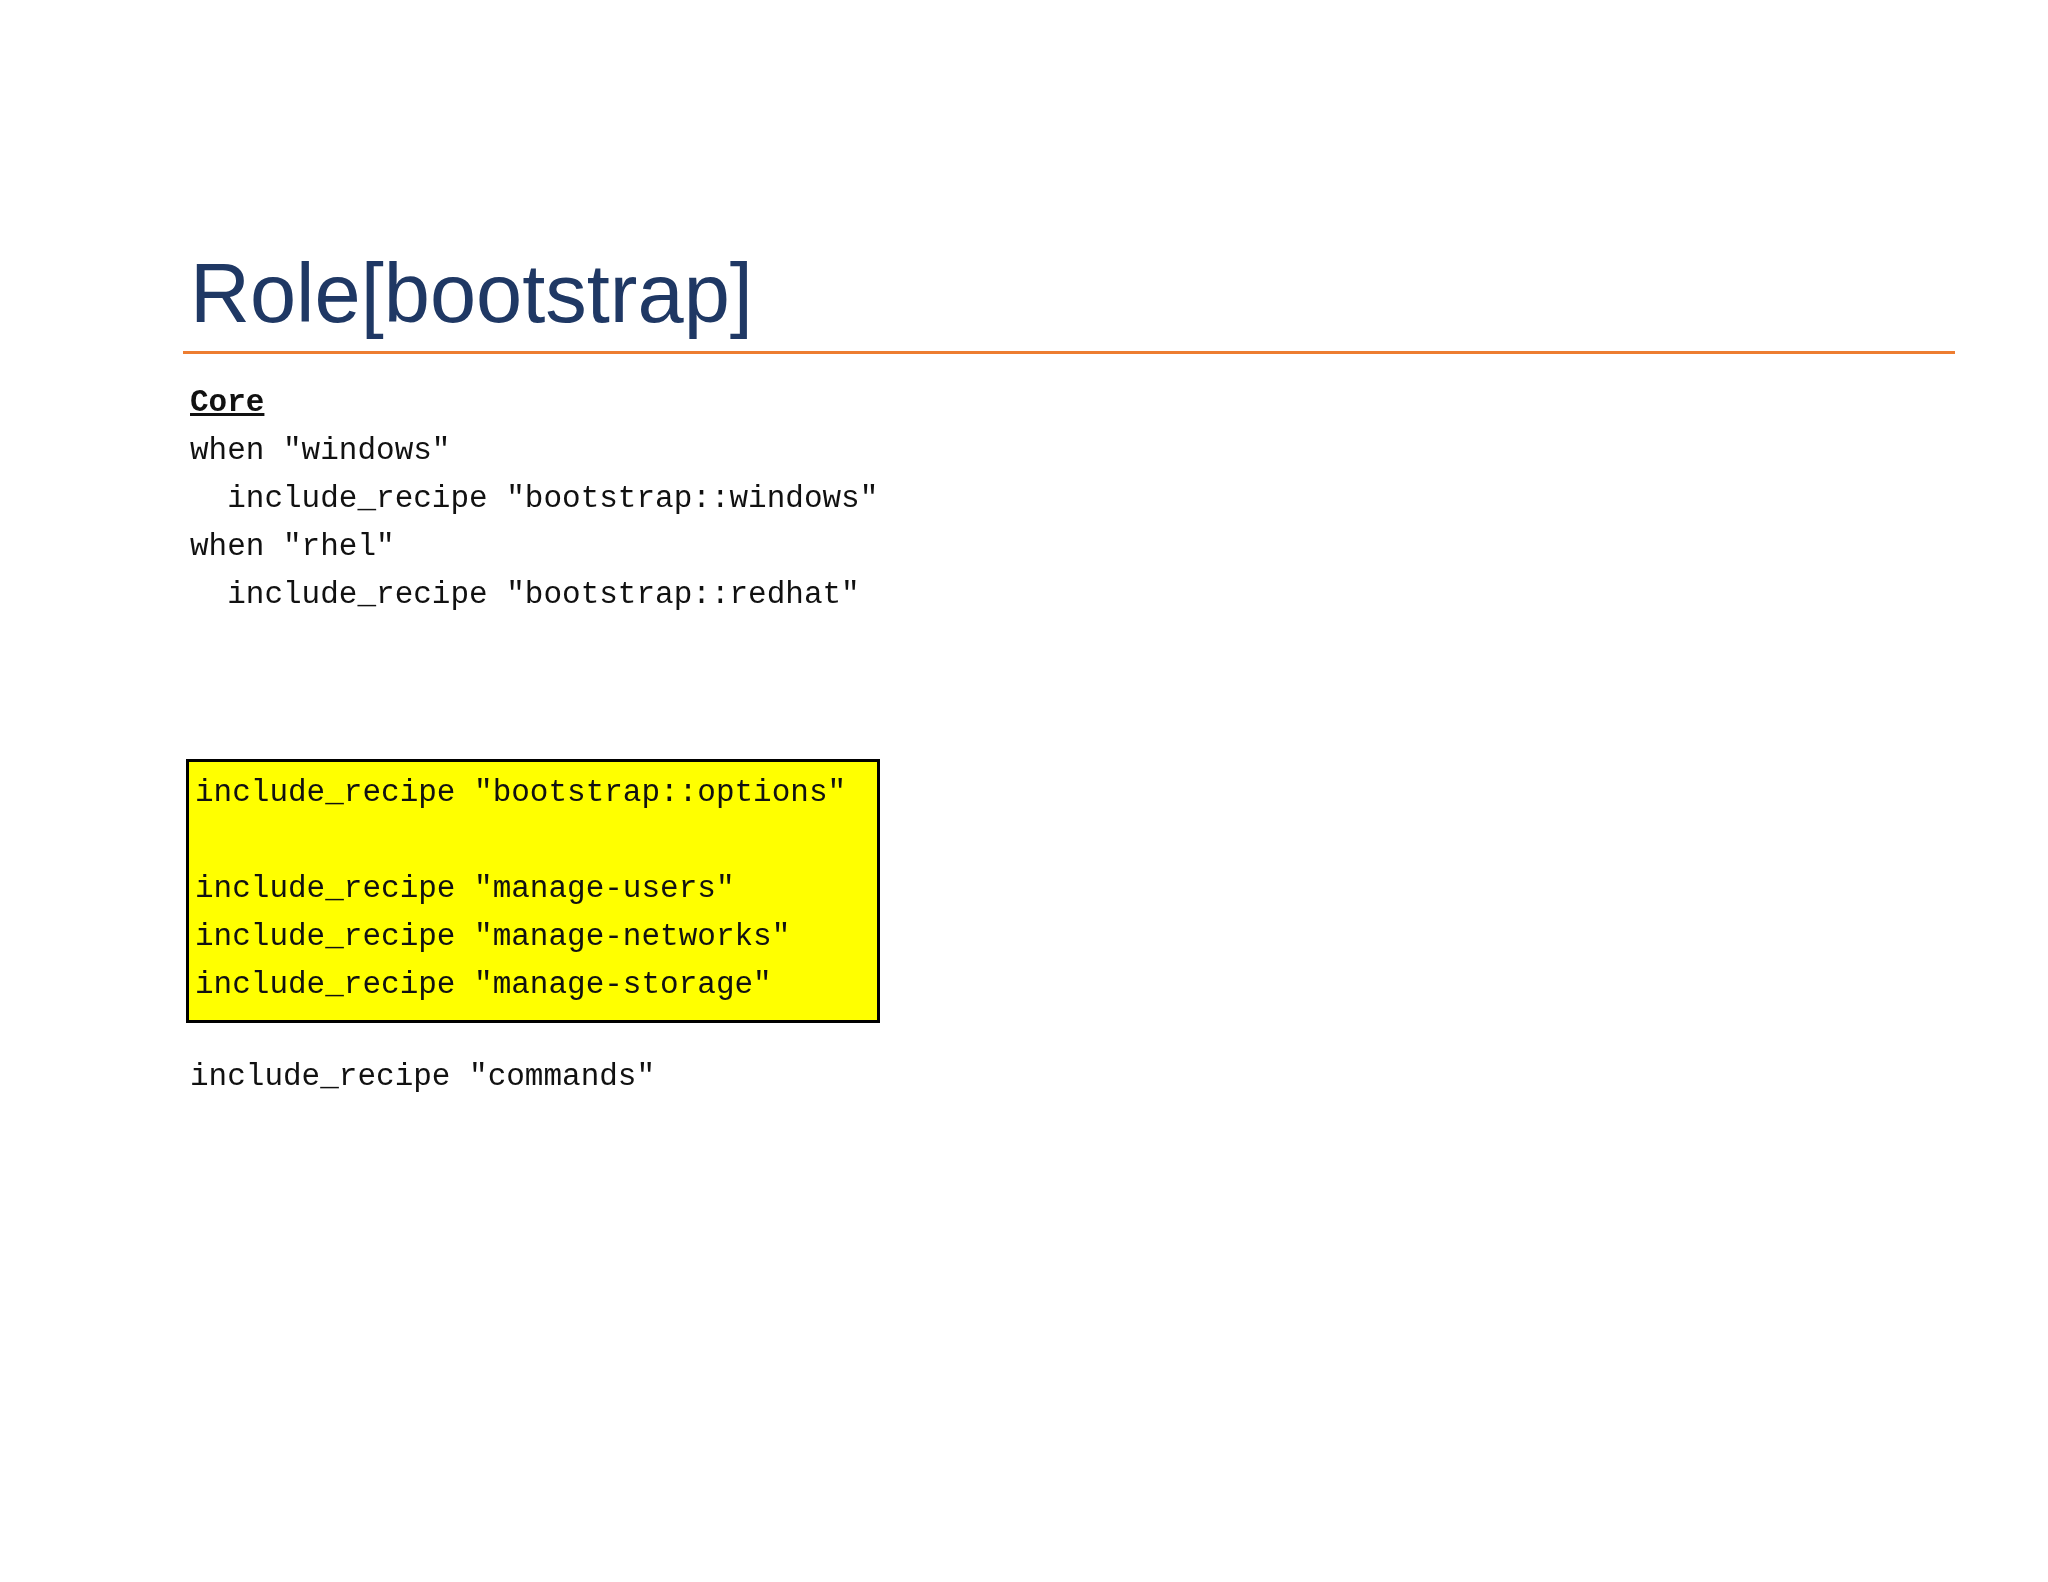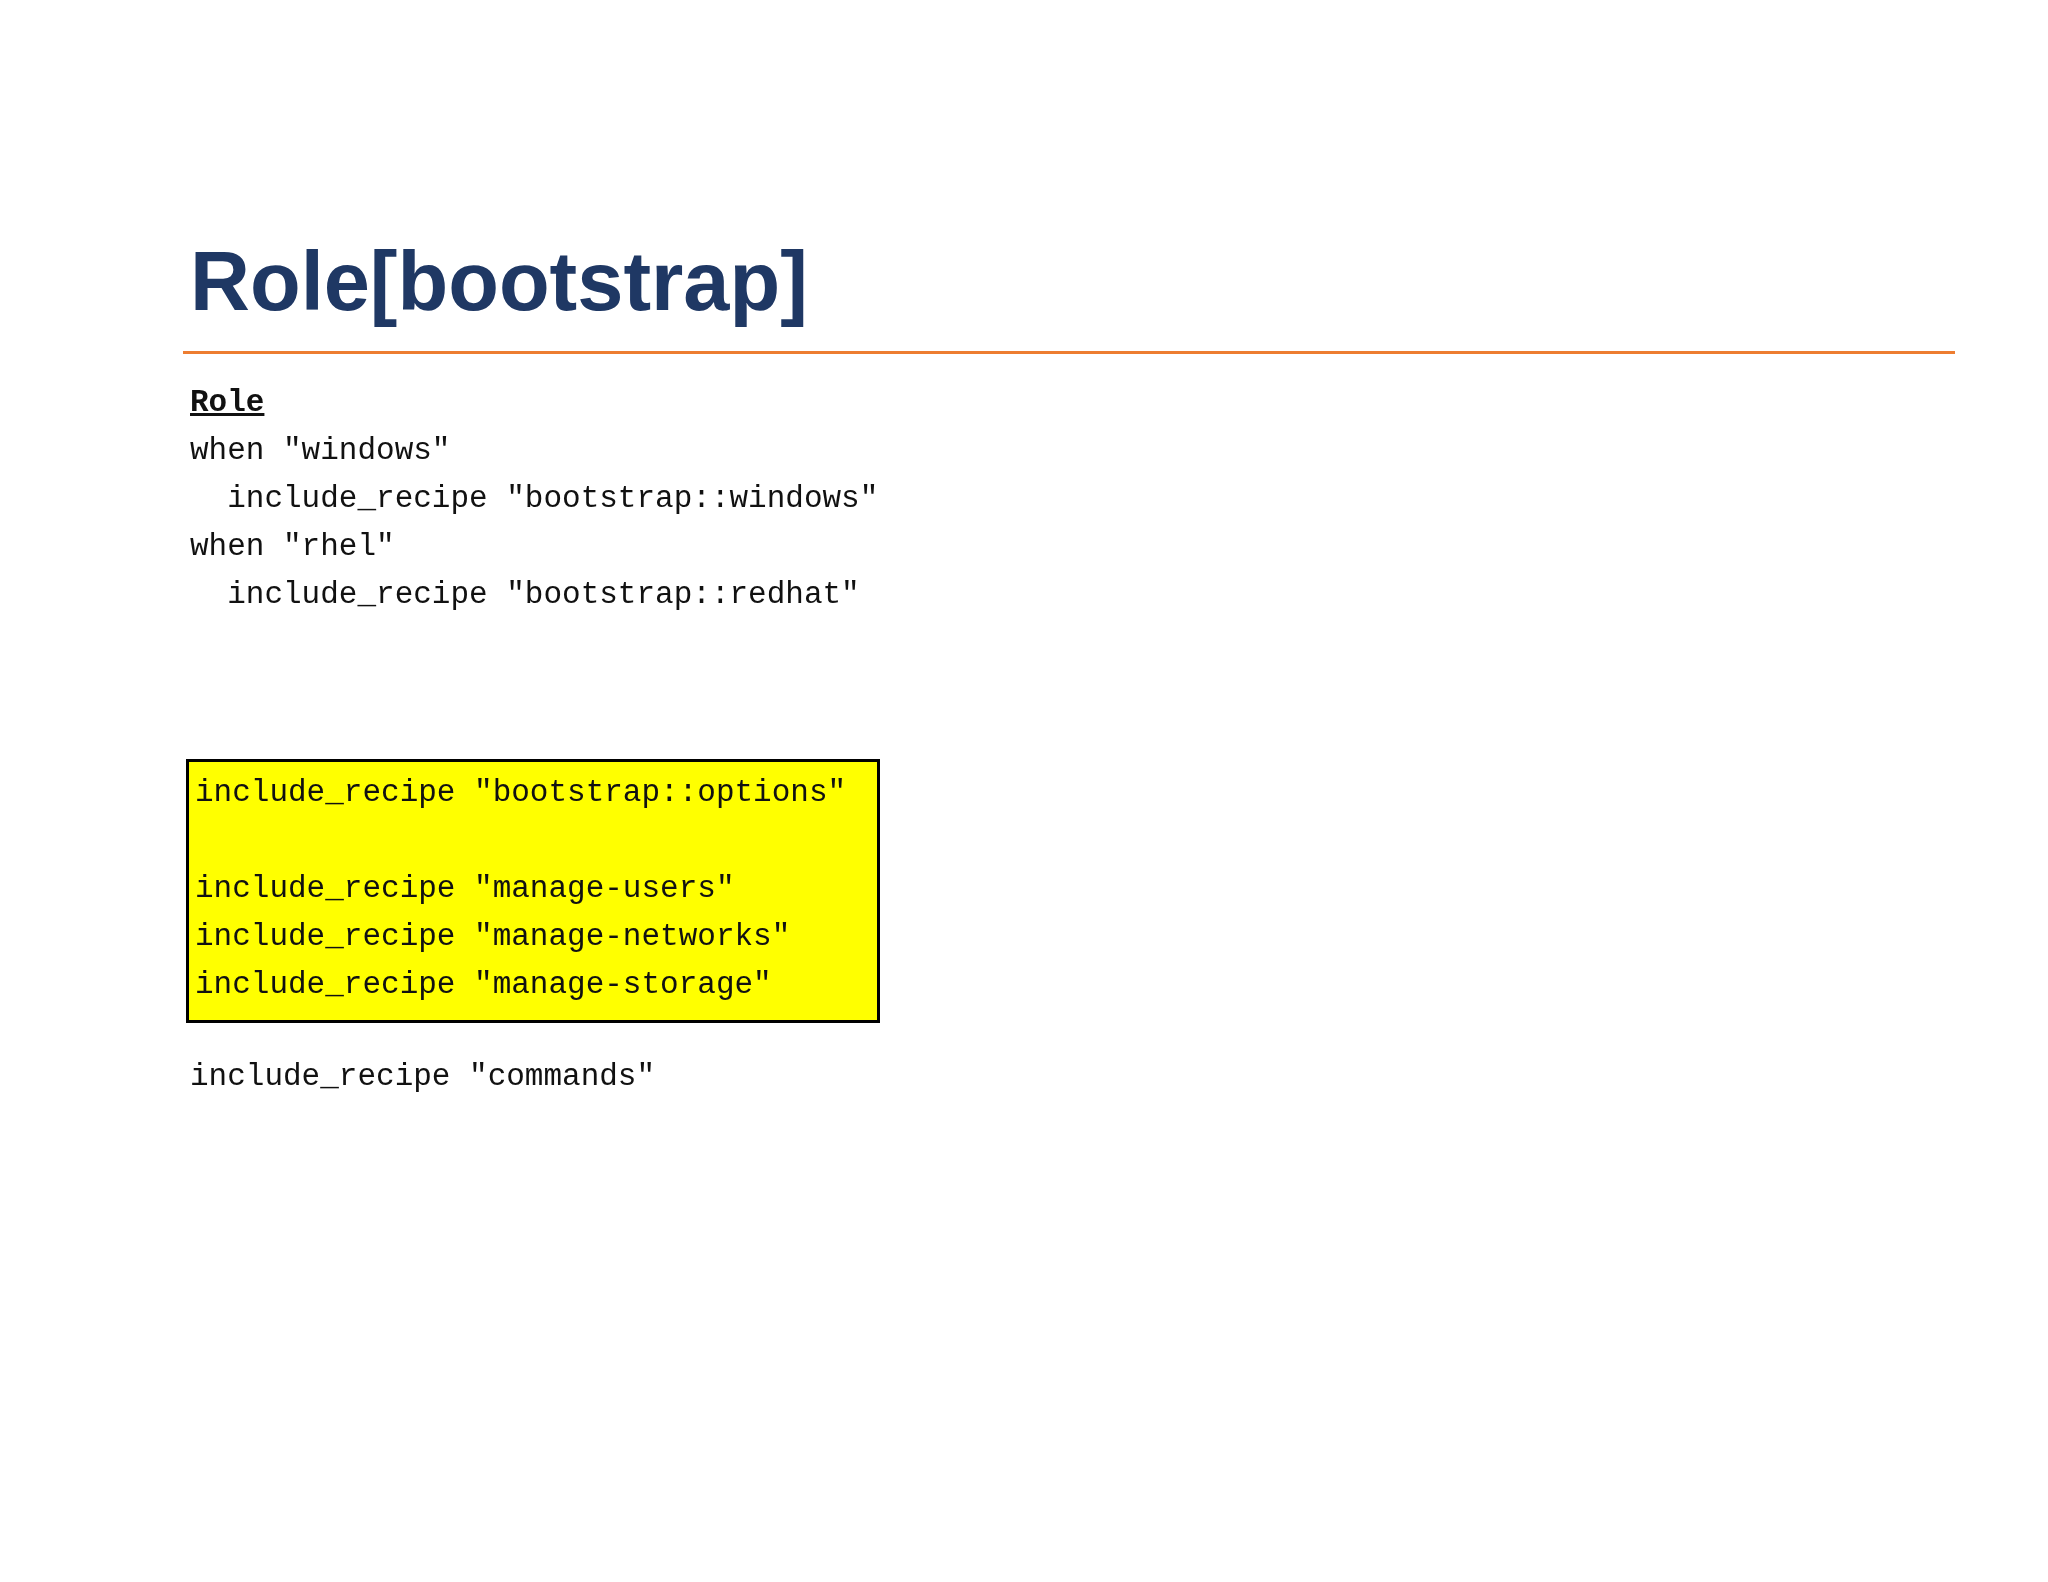--- a/index.html
+++ b/index.html
@@ -10,23 +10,23 @@
   body {
     position: relative;
     width: 2048px;
     height: 1582px;
     overflow: hidden;
     font-family: "Liberation Sans", sans-serif;
   }
   .page-title {
     position: absolute;
     left: 190px;
-    top: 234px;
+    top: 246px;
     font-size: 83px;
-    font-weight: bold;
+    font-weight: normal;
     color: #1f3864;
     white-space: nowrap;
     font-family: "Liberation Sans", sans-serif;
   }
   .divider {
     position: absolute;
     left: 183px;
     top: 351px;
     width: 1772px;
     height: 3px;
@@ -73,21 +73,21 @@
   }
 </style>
 </head>
 <body>
 
 <div class="page-title" style="color: rgb(31, 56, 100);">Role[bootstrap]</div>
 
 <div class="divider" style="background: rgb(237, 125, 49);"></div>
 
 <div class="code-block">
-  <div class="code-line code-heading">Role</div>
+  <div class="code-line code-heading">Core</div>
   <div class="code-line">when "windows"</div>
   <div class="code-line">  include_recipe "bootstrap::windows"</div>
   <div class="code-line">when "rhel"</div>
   <div class="code-line">  include_recipe "bootstrap::redhat"</div>
 </div>
 
 <div class="highlight-box" style="background: rgb(255, 255, 0); border-color: rgb(0, 0, 0);">
   <div class="code-line">include_recipe "bootstrap::options"</div>
   <div class="code-line"></div>
   <div class="code-line">include_recipe "manage-users"</div>

